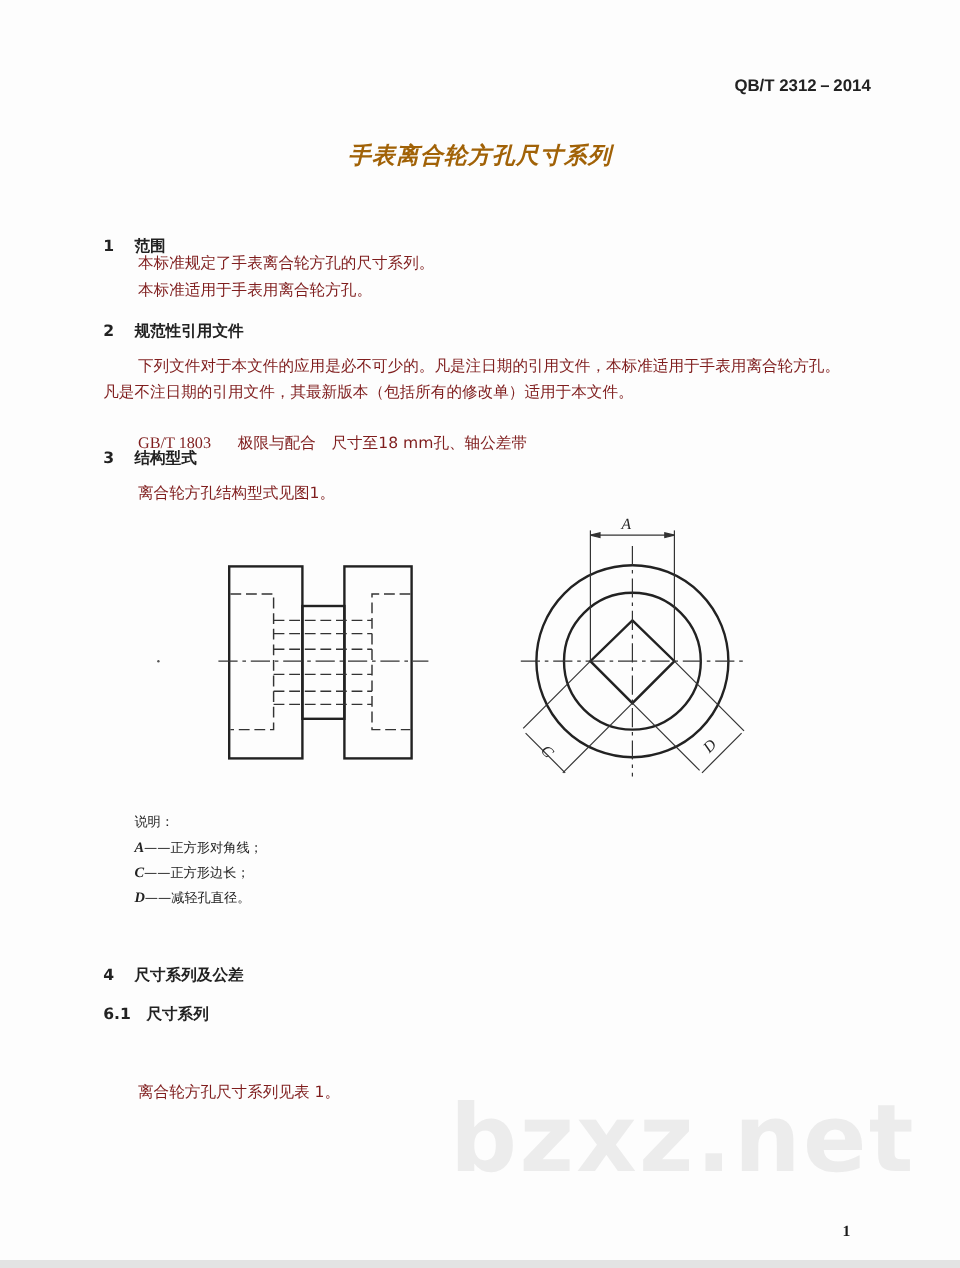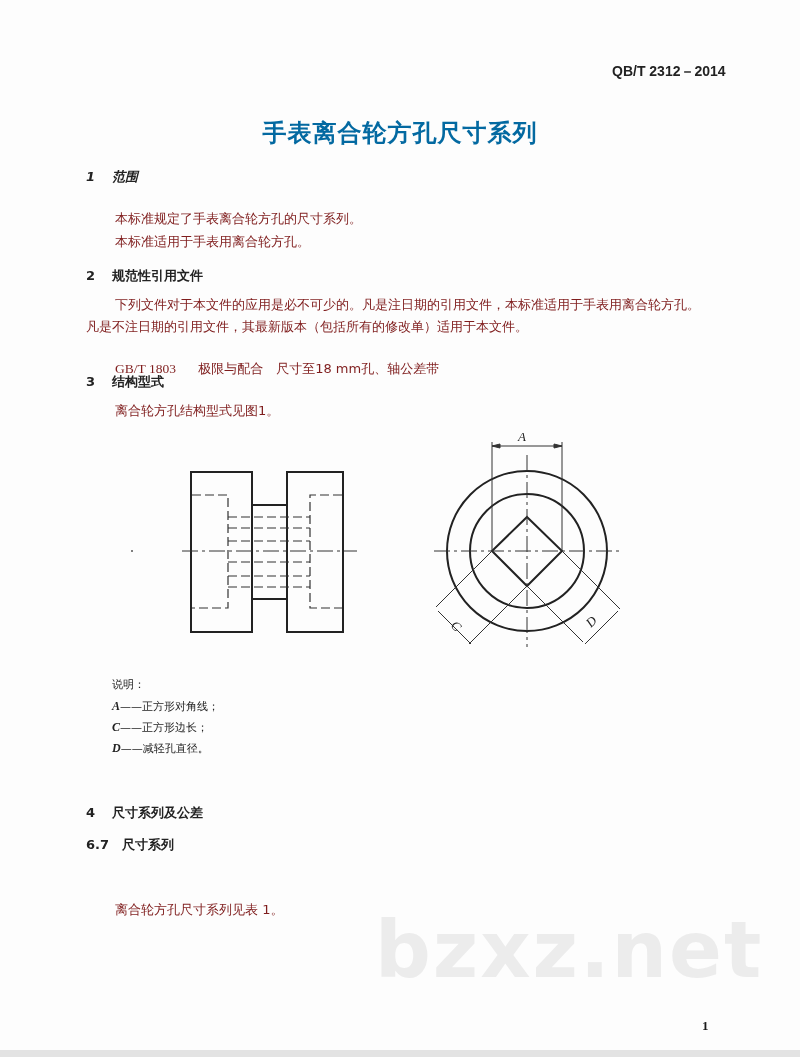--- a/index.html
+++ b/index.html
@@ -2,41 +2,41 @@
 <html><head>
   <meta charset="utf-8">
   <style>
     html, body { margin:0; padding:0; }
     body { width:800px; height:1057px; background:#ffffff; position:relative; overflow:hidden;
            font-family:"DejaVu Sans", sans-serif; color:#1a1a1a; }
     .page { position:absolute; left:0; top:0; width:800px; height:1050px; background:#fdfdfd; }
     .bottom-bar { position:absolute; left:0; top:1050px; width:800px; height:7px; background:#e3e3e3; }
     .abs { position:absolute; white-space:nowrap; }
     .std-no { left:612px; top:63px; font-family:"Liberation Sans", sans-serif; font-weight:bold; font-size:14px; color:#222; }
-    .title { left:0; width:800px; text-align:center; top:117px; font-size:24px; font-weight:bold; letter-spacing:1px; color:#0369a1; }
+    .title { left:0; width:800px; text-align:center; top:117px; font-size:19px; font-weight:bold; letter-spacing:1px; color:#a16207;font-style:italic; }
     .h1 { font-size:13px; font-weight:bold; color:#222; }
     .h1 .num { display:inline-block; width:26px; }
     .body { font-size:13px; color:#7f1d1d; }
     .ref { font-family:"Liberation Serif", serif; font-size:13.5px; }
     .legend { font-size:11px; color:#222; }
     .legend i { font-family:"Liberation Serif", serif; font-weight:bold; font-style:italic; font-size:12px; }
     .caption { left:0; width:800px; text-align:center; top:773px; font-size:12px; font-weight:bold; }
     .watermark { left:375px; top:905px; font-family:"DejaVu Sans", sans-serif; font-weight:bold; font-size:78px; color:#ececec; letter-spacing:2px; }
     .page-num { left:702px; top:1018px; font-family:"Liberation Serif", serif; font-size:13px; font-weight:bold; }
     svg { position:absolute; }
   </style>
 </head>
 <body>
 
 <div class="page">
 
   <div class="abs std-no">QB/T 2312－2014</div>
   <div class="abs title">手表离合轮方孔尺寸系列</div>
 
-  <div class="abs h1" style="left:86px; top:168px;font-style:italic;">
+  <div class="abs h1" style="left:86px; top:196px;">
     <span class="num">1</span><span>范围</span>
   </div>
   <div class="abs body" style="left:115px; top:210px;">本标准规定了手表离合轮方孔的尺寸系列。</div>
   <div class="abs body" style="left:115px; top:233px;">本标准适用于手表用离合轮方孔。</div>
 
   <div class="abs h1" style="left:86px; top:267px;">
     <span class="num">2</span><span>规范性引用文件</span>
   </div>
   <div class="abs body" style="left:115px; top:296px;">下列文件对于本文件的应用是必不可少的。凡是注日期的引用文件，本标准适用于手表用离合轮方孔。</div>
   <div class="abs body" style="left:86px; top:318px;">凡是不注日期的引用文件，其最新版本（包括所有的修改单）适用于本文件。</div>
@@ -111,20 +111,20 @@
   </div>
   <div class="abs legend" style="left:112px; top:741px;">
     <i>D</i><span>——减轻孔直径。</span>
   </div>
 
 
   <div class="abs h1" style="left:86px; top:804px;">
     <span class="num">4</span><span>尺寸系列及公差</span>
   </div>
   <div class="abs h1" style="left:86px; top:836px;">
-    <span class="num" style="width:36px;">6.7</span><span>尺寸系列</span>
+    <span class="num" style="width:36px;">6.1</span><span>尺寸系列</span>
   </div>
   <div class="abs body" style="left:115px; top:901px;">离合轮方孔尺寸系列见表 1。</div>
 
   <div class="abs watermark">bzxz.net</div>
   <div class="abs page-num">1</div>
 </div>
 <div class="bottom-bar"></div>
 
 </body></html>

